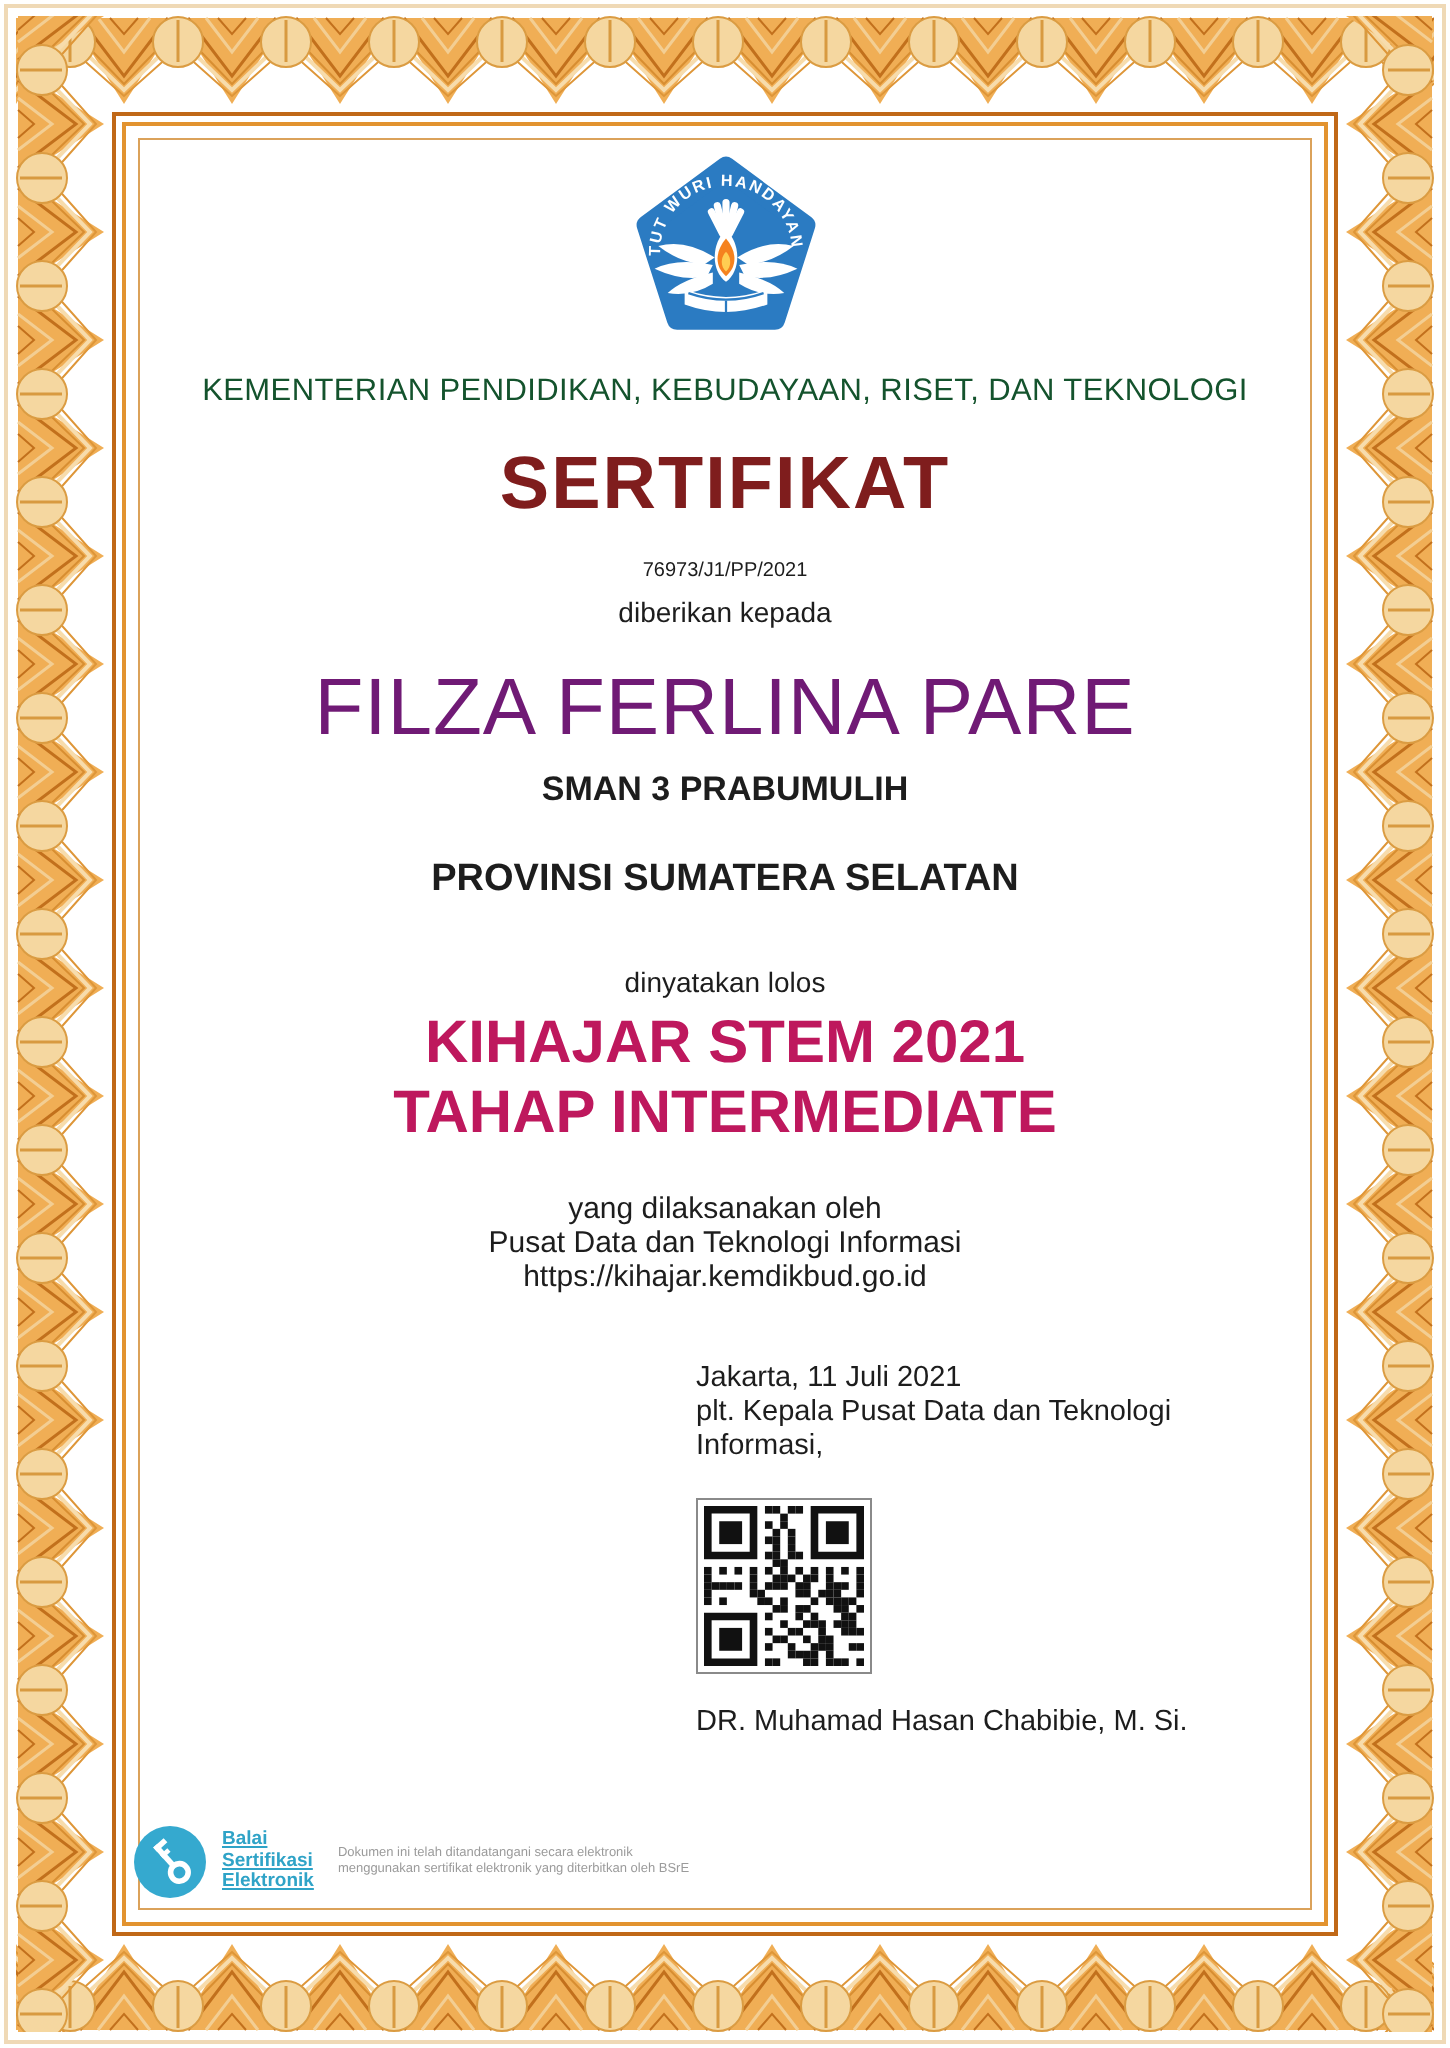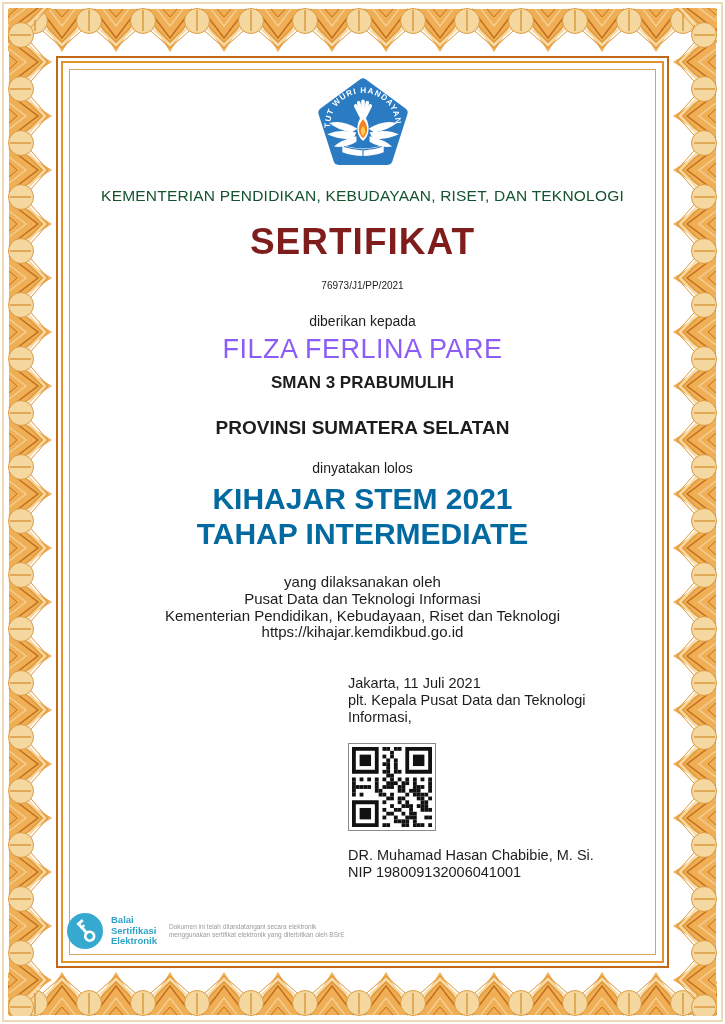--- a/index.html
+++ b/index.html
@@ -18,35 +18,35 @@
   .frame-a { inset:56px; border:2px solid #c06818; }
   .frame-b { inset:61px; border:2px solid #e2932f; }
   .frame-c { inset:69px; border:1px solid #dba25a; }
 
   .content { position:absolute; inset:73px; text-align:center; }
 
   .logo-wrap { margin-top:4px; height:94px; }
   .ministry { margin-top:16px; font-size:15.5px; letter-spacing:.2px; color:#14532d; }
   .cert-title { margin-top:16px; font-size:37px; font-weight:bold; letter-spacing:1px; color:#7f1d1d; }
   .cert-number { margin-top:17px; font-size:10px; }
-  .given-to { margin-top:22px; font-size:14px; }
-  .recipient { margin-top:5px; font-size:27px; letter-spacing:.5px; color:#8b5cf6; }
+  .given-to { margin-top:7px; font-size:14px; }
+  .recipient { margin-top:18px; font-size:40px; letter-spacing:.5px; color:#701a75; }
   .school { margin-top:8px; font-size:17px; font-weight:bold;text-align:center; }
   .province { margin-top:24px; font-size:19px; font-weight:bold; }
-  .declared { margin-top:21px; font-size:14px; }
-  .event-title { margin-top:5px; font-size:30px; font-weight:bold; line-height:35px; color:#0369a1; }
+  .declared { margin-top:32px; font-size:14px; }
+  .event-title { margin-top:5px; font-size:30px; font-weight:bold; line-height:35px; color:#be185d; }
   .desc { margin-top:23px; font-size:15px; line-height:16.8px; }
 
   .sign-block { margin-top:34px; margin-left:275px; text-align:left; font-size:14.5px; line-height:17px; }
   .qr-box { margin-top:17px; width:88px; height:88px; border:1px solid #8a8a8a; background:#fff; padding:3px; }
   .qr-box svg { display:block; width:80px; height:80px; }
   .signer { margin-top:16px; font-size:14.5px; line-height:17px; }
 
   .bsre { position:absolute; left:66px; top:912px; display:flex; align-items:center; }
-  .bsre-word { margin-left:7px; font-size:9.5px; line-height:10.5px; font-weight:bold; color:#2fa3c7; text-align:left; }
+  .bsre-word { margin-left:7px; font-size:9.5px; line-height:10.5px; font-weight:bold; color:#2fa3c7; text-align:left;text-decoration:underline; }
   .bsre-disc { margin-left:12px; font-size:6.5px; line-height:8.5px; color:#9b9b9b; text-align:left; }
 </style>
 </head>
 <body>
 
 <div class="page">
 
   <svg class="border-svg" viewBox="0 0 725 1024" aria-hidden="true">
     <defs>
       <g id="fan">
@@ -144,21 +144,20 @@
     <div class="school">SMAN 3 PRABUMULIH</div>
     <div class="province">PROVINSI SUMATERA SELATAN</div>
     <div class="declared">dinyatakan lolos</div>
     <div class="event-title">
       <div>KIHAJAR STEM 2021</div>
       <div>TAHAP INTERMEDIATE</div>
     </div>
     <div class="desc">
       <div>yang dilaksanakan oleh</div>
       <div>Pusat Data dan Teknologi Informasi</div>
-      <div>Kementerian Pendidikan, Kebudayaan, Riset dan Teknologi</div>
       <div>https://kihajar.kemdikbud.go.id</div>
     </div>
 
     <div class="sign-block">
       <div>Jakarta, 11 Juli 2021</div>
       <div>plt. Kepala Pusat Data dan Teknologi Informasi,</div>
       <div class="qr-box">
         <svg viewBox="0 0 84 84">
           <g fill="#111111">
             <path d="M0 0h28v28H0z M4 4v20h20V4z" fill-rule="evenodd"></path>
@@ -292,21 +291,20 @@
               <rect x="56" y="80" width="4" height="4"></rect>
               <rect x="64" y="80" width="4" height="4"></rect>
               <rect x="68" y="80" width="4" height="4"></rect>
               <rect x="72" y="80" width="4" height="4"></rect>
               <rect x="80" y="80" width="4" height="4"></rect>
             </g>
           </svg>
       </div>
       <div class="signer">
         <div>DR. Muhamad Hasan Chabibie, M. Si.</div>
-        <div>NIP 198009132006041001</div>
       </div>
     </div>
   </div>
 
   <div class="bsre">
     <svg width="38" height="38" viewBox="0 0 38 38">
       <circle cx="19" cy="19" r="18" fill="#35a9cf"></circle>
       <g transform="rotate(-42 19 19)" fill="#ffffff">
         <circle cx="19" cy="26" r="4.4" fill="none" stroke="#ffffff" stroke-width="2.8"></circle>
         <rect x="17.6" y="8" width="2.8" height="14"></rect>

